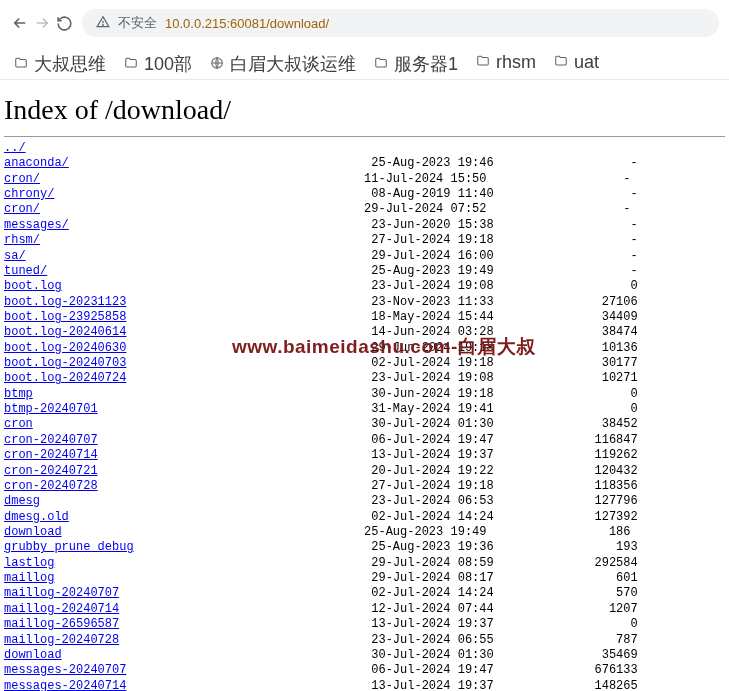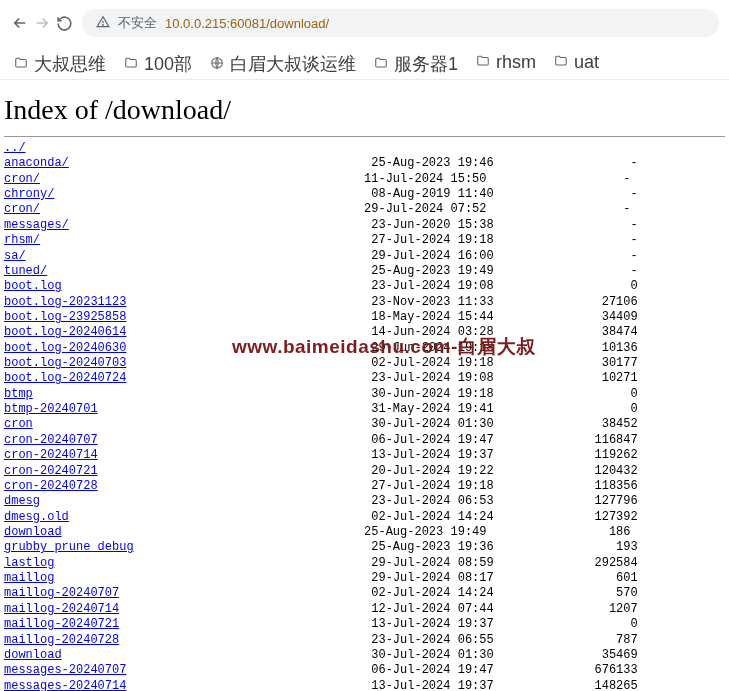--- a/index.html
+++ b/index.html
@@ -192,21 +192,21 @@
 <a href="#">cron-20240721</a>                                      20-Jul-2024 19:22              120432
 <a href="#">cron-20240728</a>                                      27-Jul-2024 19:18              118356
 <a href="#">dmesg</a>                                              23-Jul-2024 06:53              127796
 <a href="#">dmesg.old</a>                                          02-Jul-2024 14:24              127392
 <a href="#">download</a>                                          25-Aug-2023 19:49                 186
 <a href="#">grubby_prune_debug</a>                                 25-Aug-2023 19:36                 193
 <a href="#">lastlog</a>                                            29-Jul-2024 08:59              292584
 <a href="#">maillog</a>                                            29-Jul-2024 08:17                 601
 <a href="#">maillog-20240707</a>                                   02-Jul-2024 14:24                 570
 <a href="#">maillog-20240714</a>                                   12-Jul-2024 07:44                1207
-<a href="#">maillog-20240721</a>                                   13-Jul-2024 19:37                   0
+<a href="#">maillog-26596587</a>                                   13-Jul-2024 19:37                   0
 <a href="#">maillog-20240728</a>                                   23-Jul-2024 06:55                 787
 <a href="#">download</a>                                           30-Jul-2024 01:30               35469
 <a href="#">messages-20240707</a>                                  06-Jul-2024 19:47              676133
 <a href="#">messages-20240714</a>                                  13-Jul-2024 19:37              148265
 <a href="#">messages-20240721</a>                                  20-Jul-2024 19:22              135250
                                   27-Jul-2024 19:18              598366
 </pre>
 </div>
 
 <div class="watermark">www.baimeidashu.com-白眉大叔</div>

